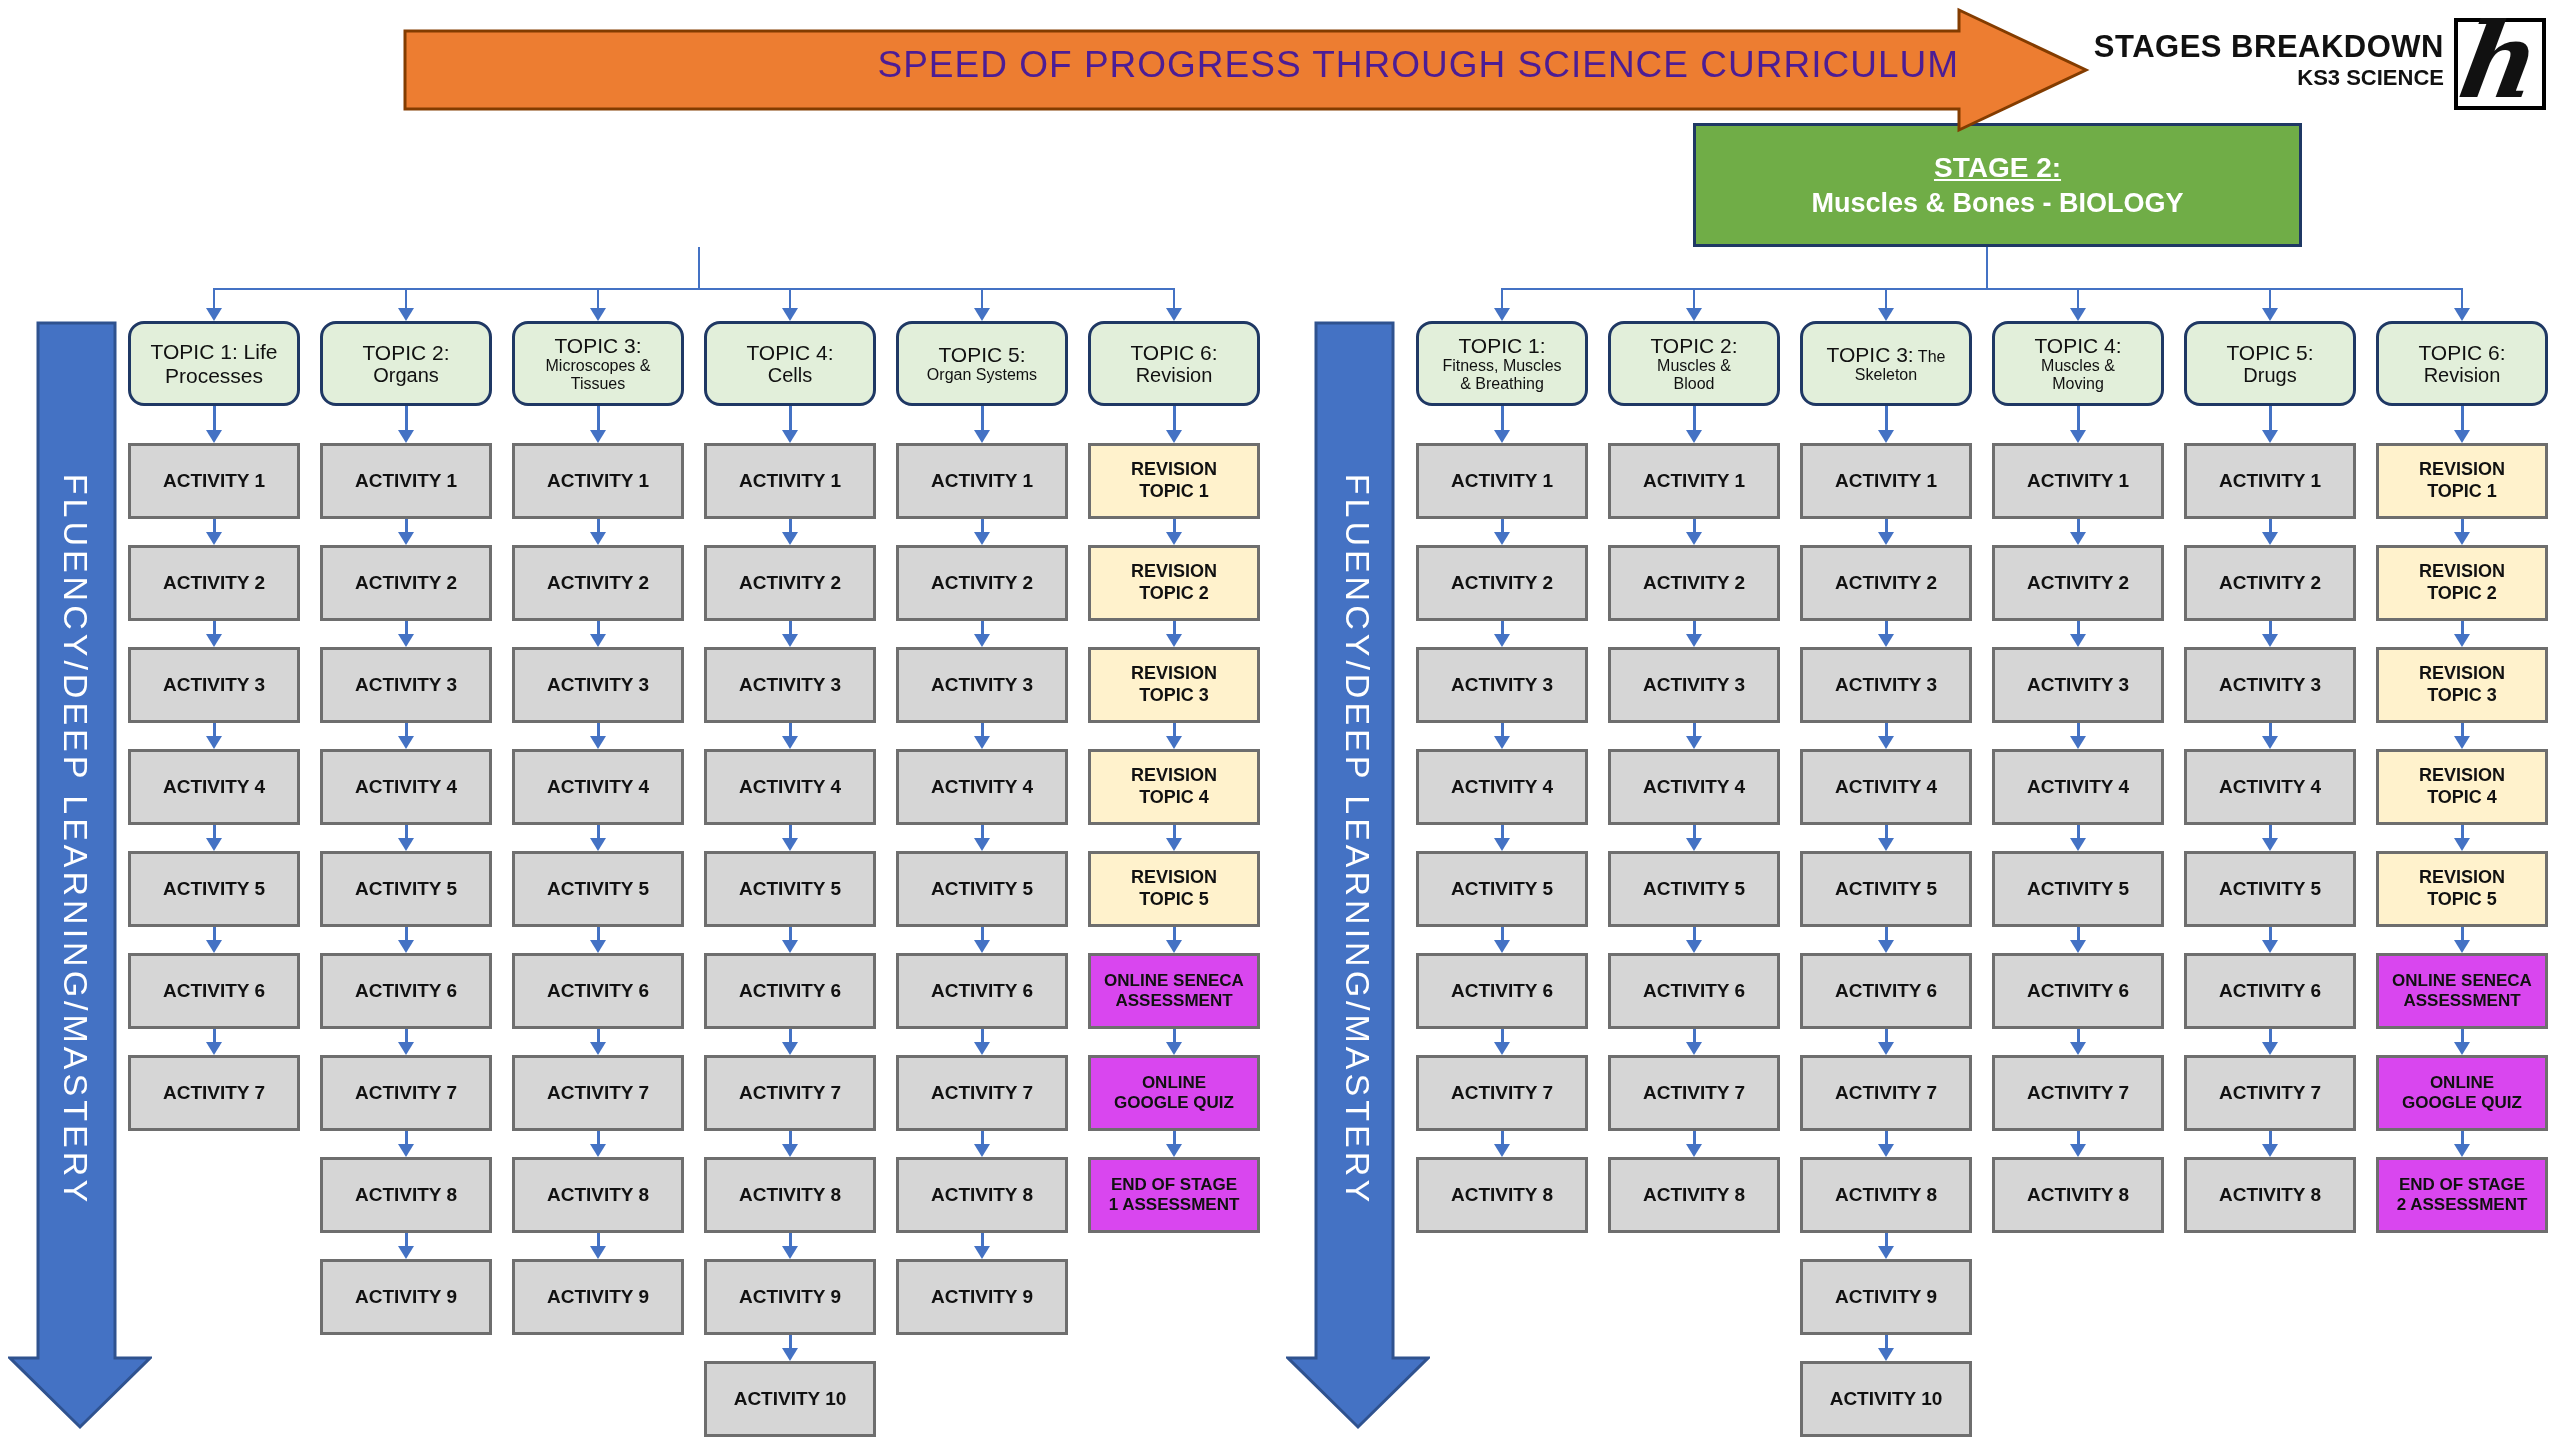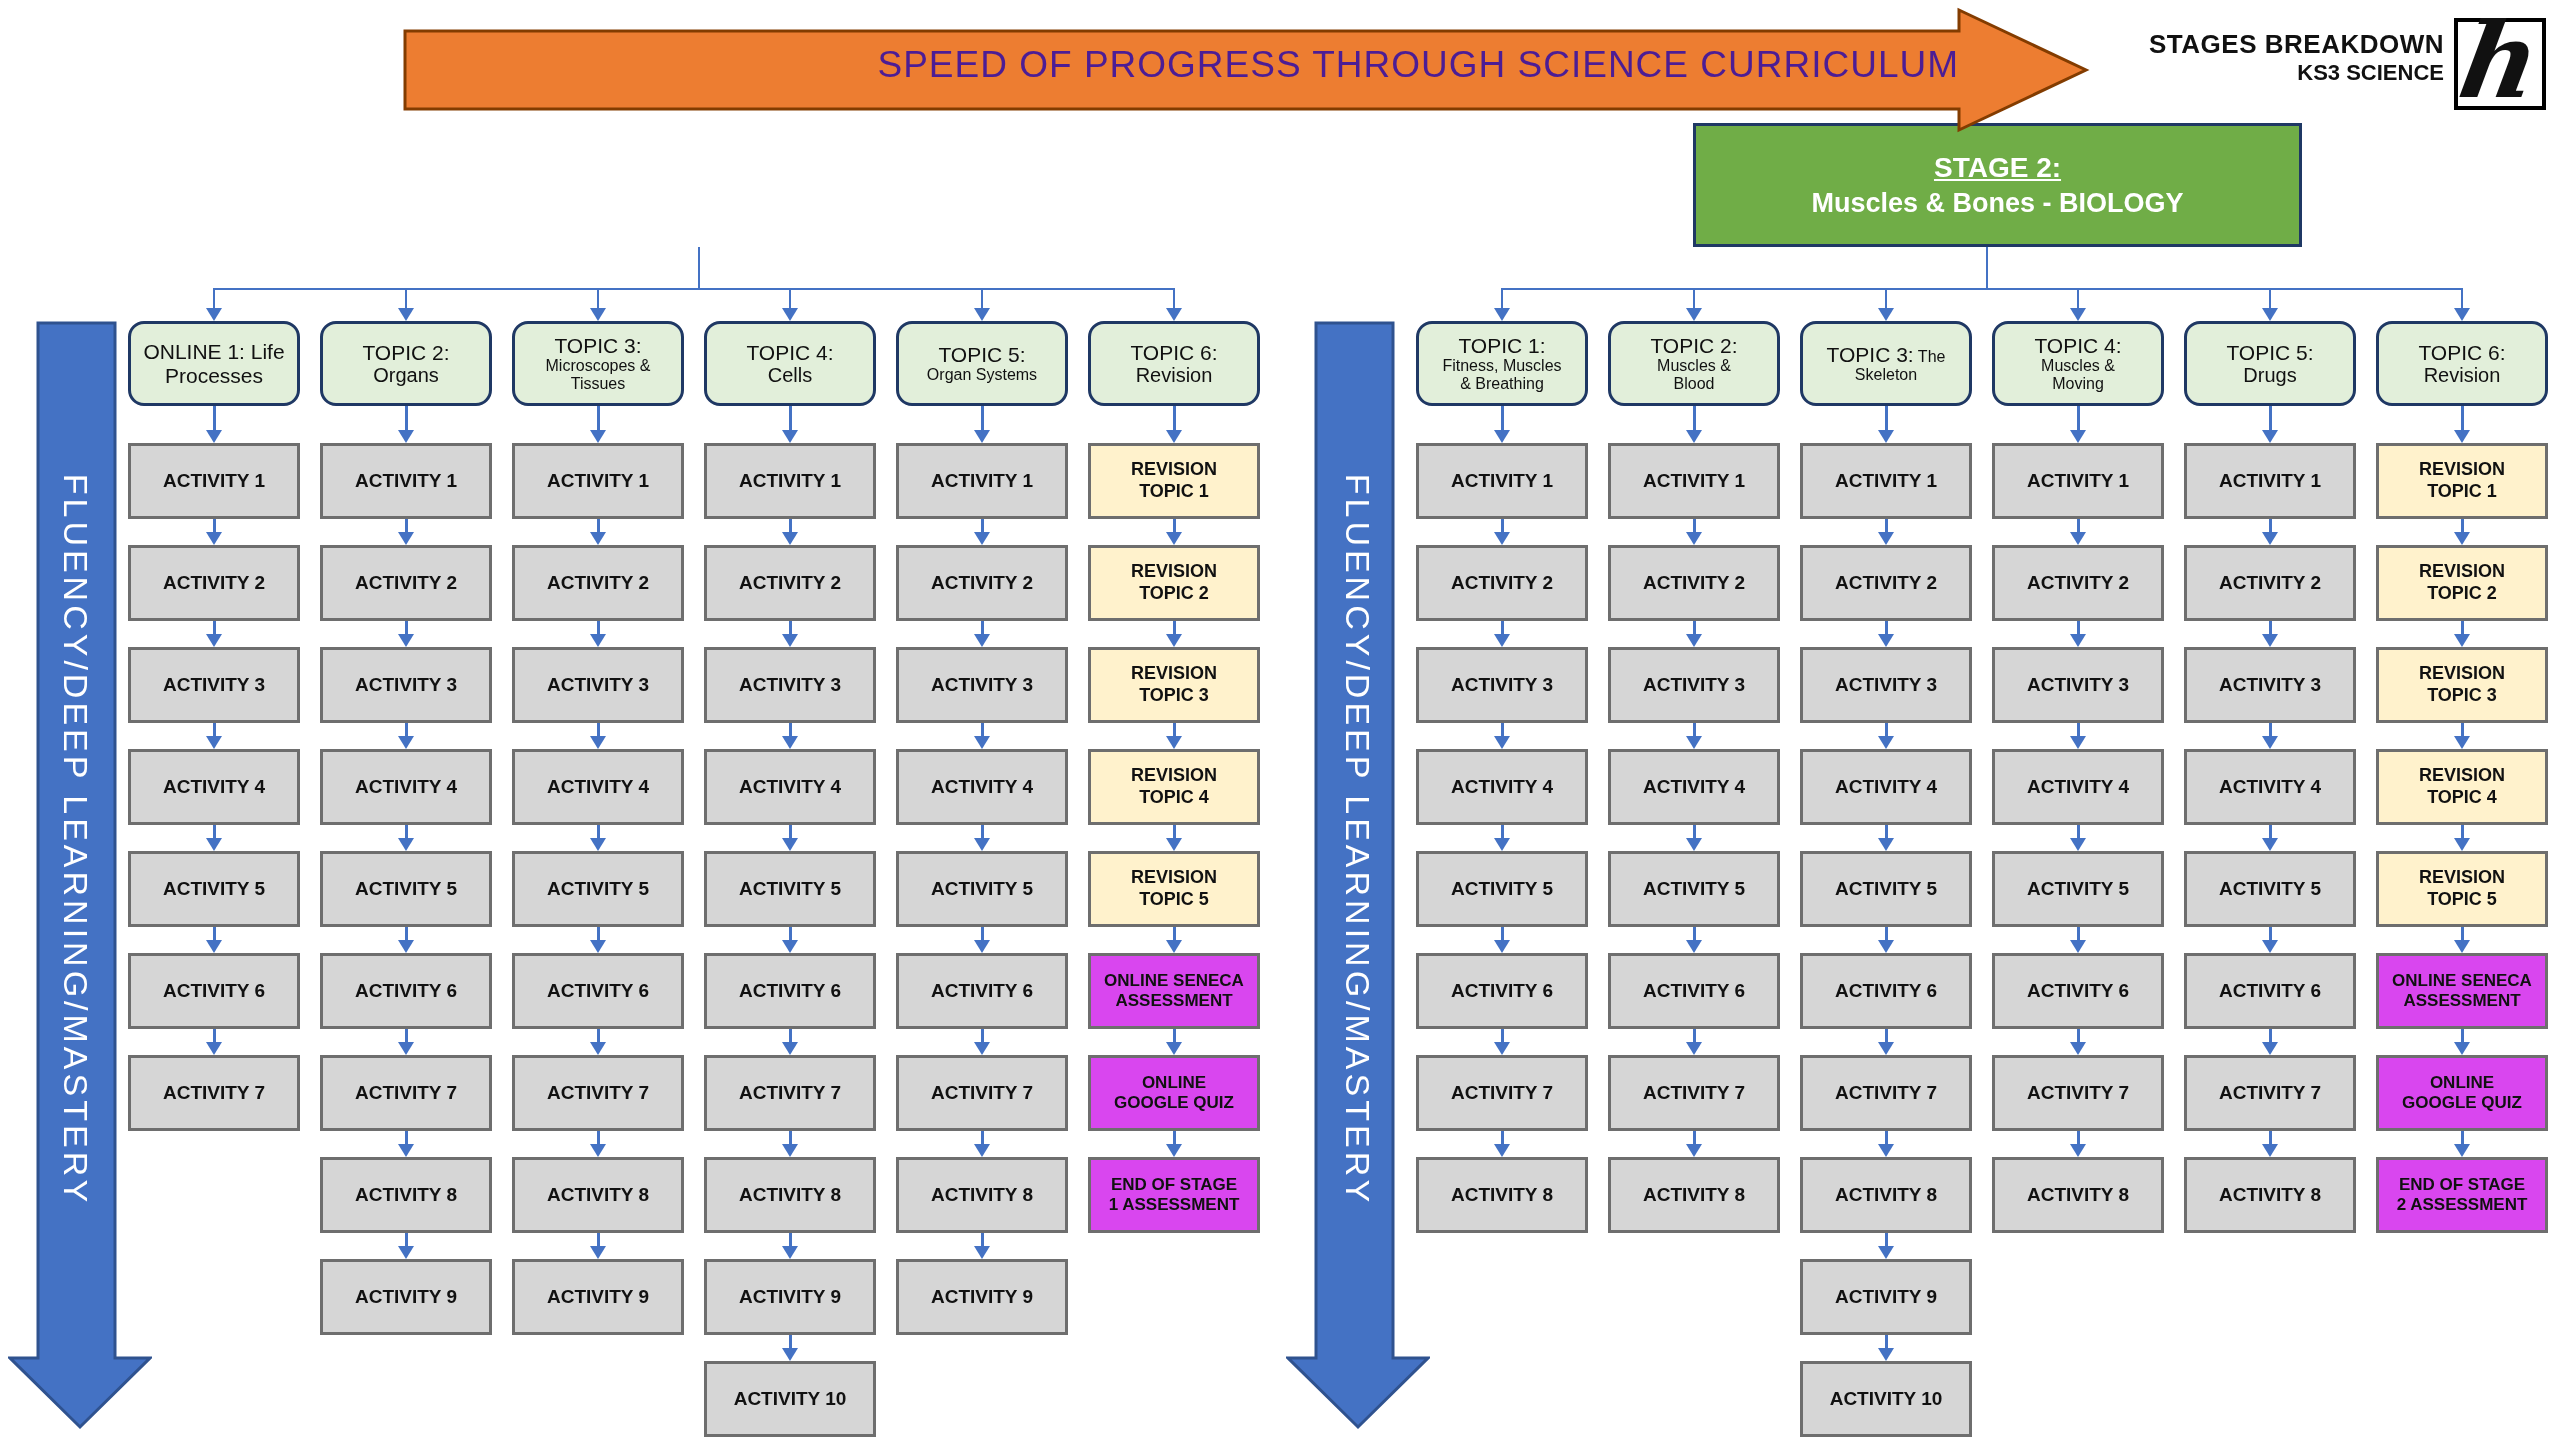--- a/index.html
+++ b/index.html
@@ -7,21 +7,21 @@
           font-family:"Liberation Sans",sans-serif;color:#111;}
 
   
   .banner-svg{position:absolute;left:402px;top:6px;}
   .banner-text{position:absolute;left:402px;top:27px;width:1557px;height:76px;line-height:76px;
                text-align:right;color:#4c1d95;font-size:37px;letter-spacing:1px;}
 
   
   .brand{position:absolute;right:14px;top:18px;display:flex;align-items:flex-start;gap:10px;}
   .brand-txt{text-align:right;font-weight:bold;padding-top:12px;}
-  .brand-title{font-size:26px;letter-spacing:0.5px;line-height:1.1;}
+  .brand-title{font-size:31px;letter-spacing:0.5px;line-height:1.1;}
   .brand-sub{font-size:22px;line-height:1.3;}
   .logo{width:84px;height:84px;border:4px solid #000;display:flex;align-items:center;justify-content:center;overflow:visible;}
   .logo span{font-family:"DejaVu Serif",serif;font-style:italic;font-weight:bold;font-size:104px;
              line-height:84px;transform:skewX(-10deg);margin-top:-6px;}
 
   
   .shead{position:absolute;top:123px;height:124px;box-sizing:border-box;border:3px solid #1F3864;
          background:#70AD47;color:#fff;display:flex;flex-direction:column;align-items:center;
          justify-content:center;text-align:center;font-weight:bold;}
   .sh1{left:408px;width:584px;}
@@ -104,21 +104,21 @@
 
   <section class="stage st1">
     <div class="cols">
 
     <div class="col">
         <div class="drop">
           <i class="vl"></i>
           <i class="tri"></i>
         </div>
         <div class="topic">
-          <div class="tmain"><span>ONLINE 1: Life Processes</span><span class="tsuf"></span></div>
+          <div class="tmain"><span>TOPIC 1: Life Processes</span><span class="tsuf"></span></div>
           <div class="tsub"></div>
         </div>
         <div class="items">
 
         <div class="item">
             <div class="connector">
               <i class="vl"></i>
               <i class="tri"></i>
             </div>
             <div class="ibox t-activity">ACTIVITY 1</div>

